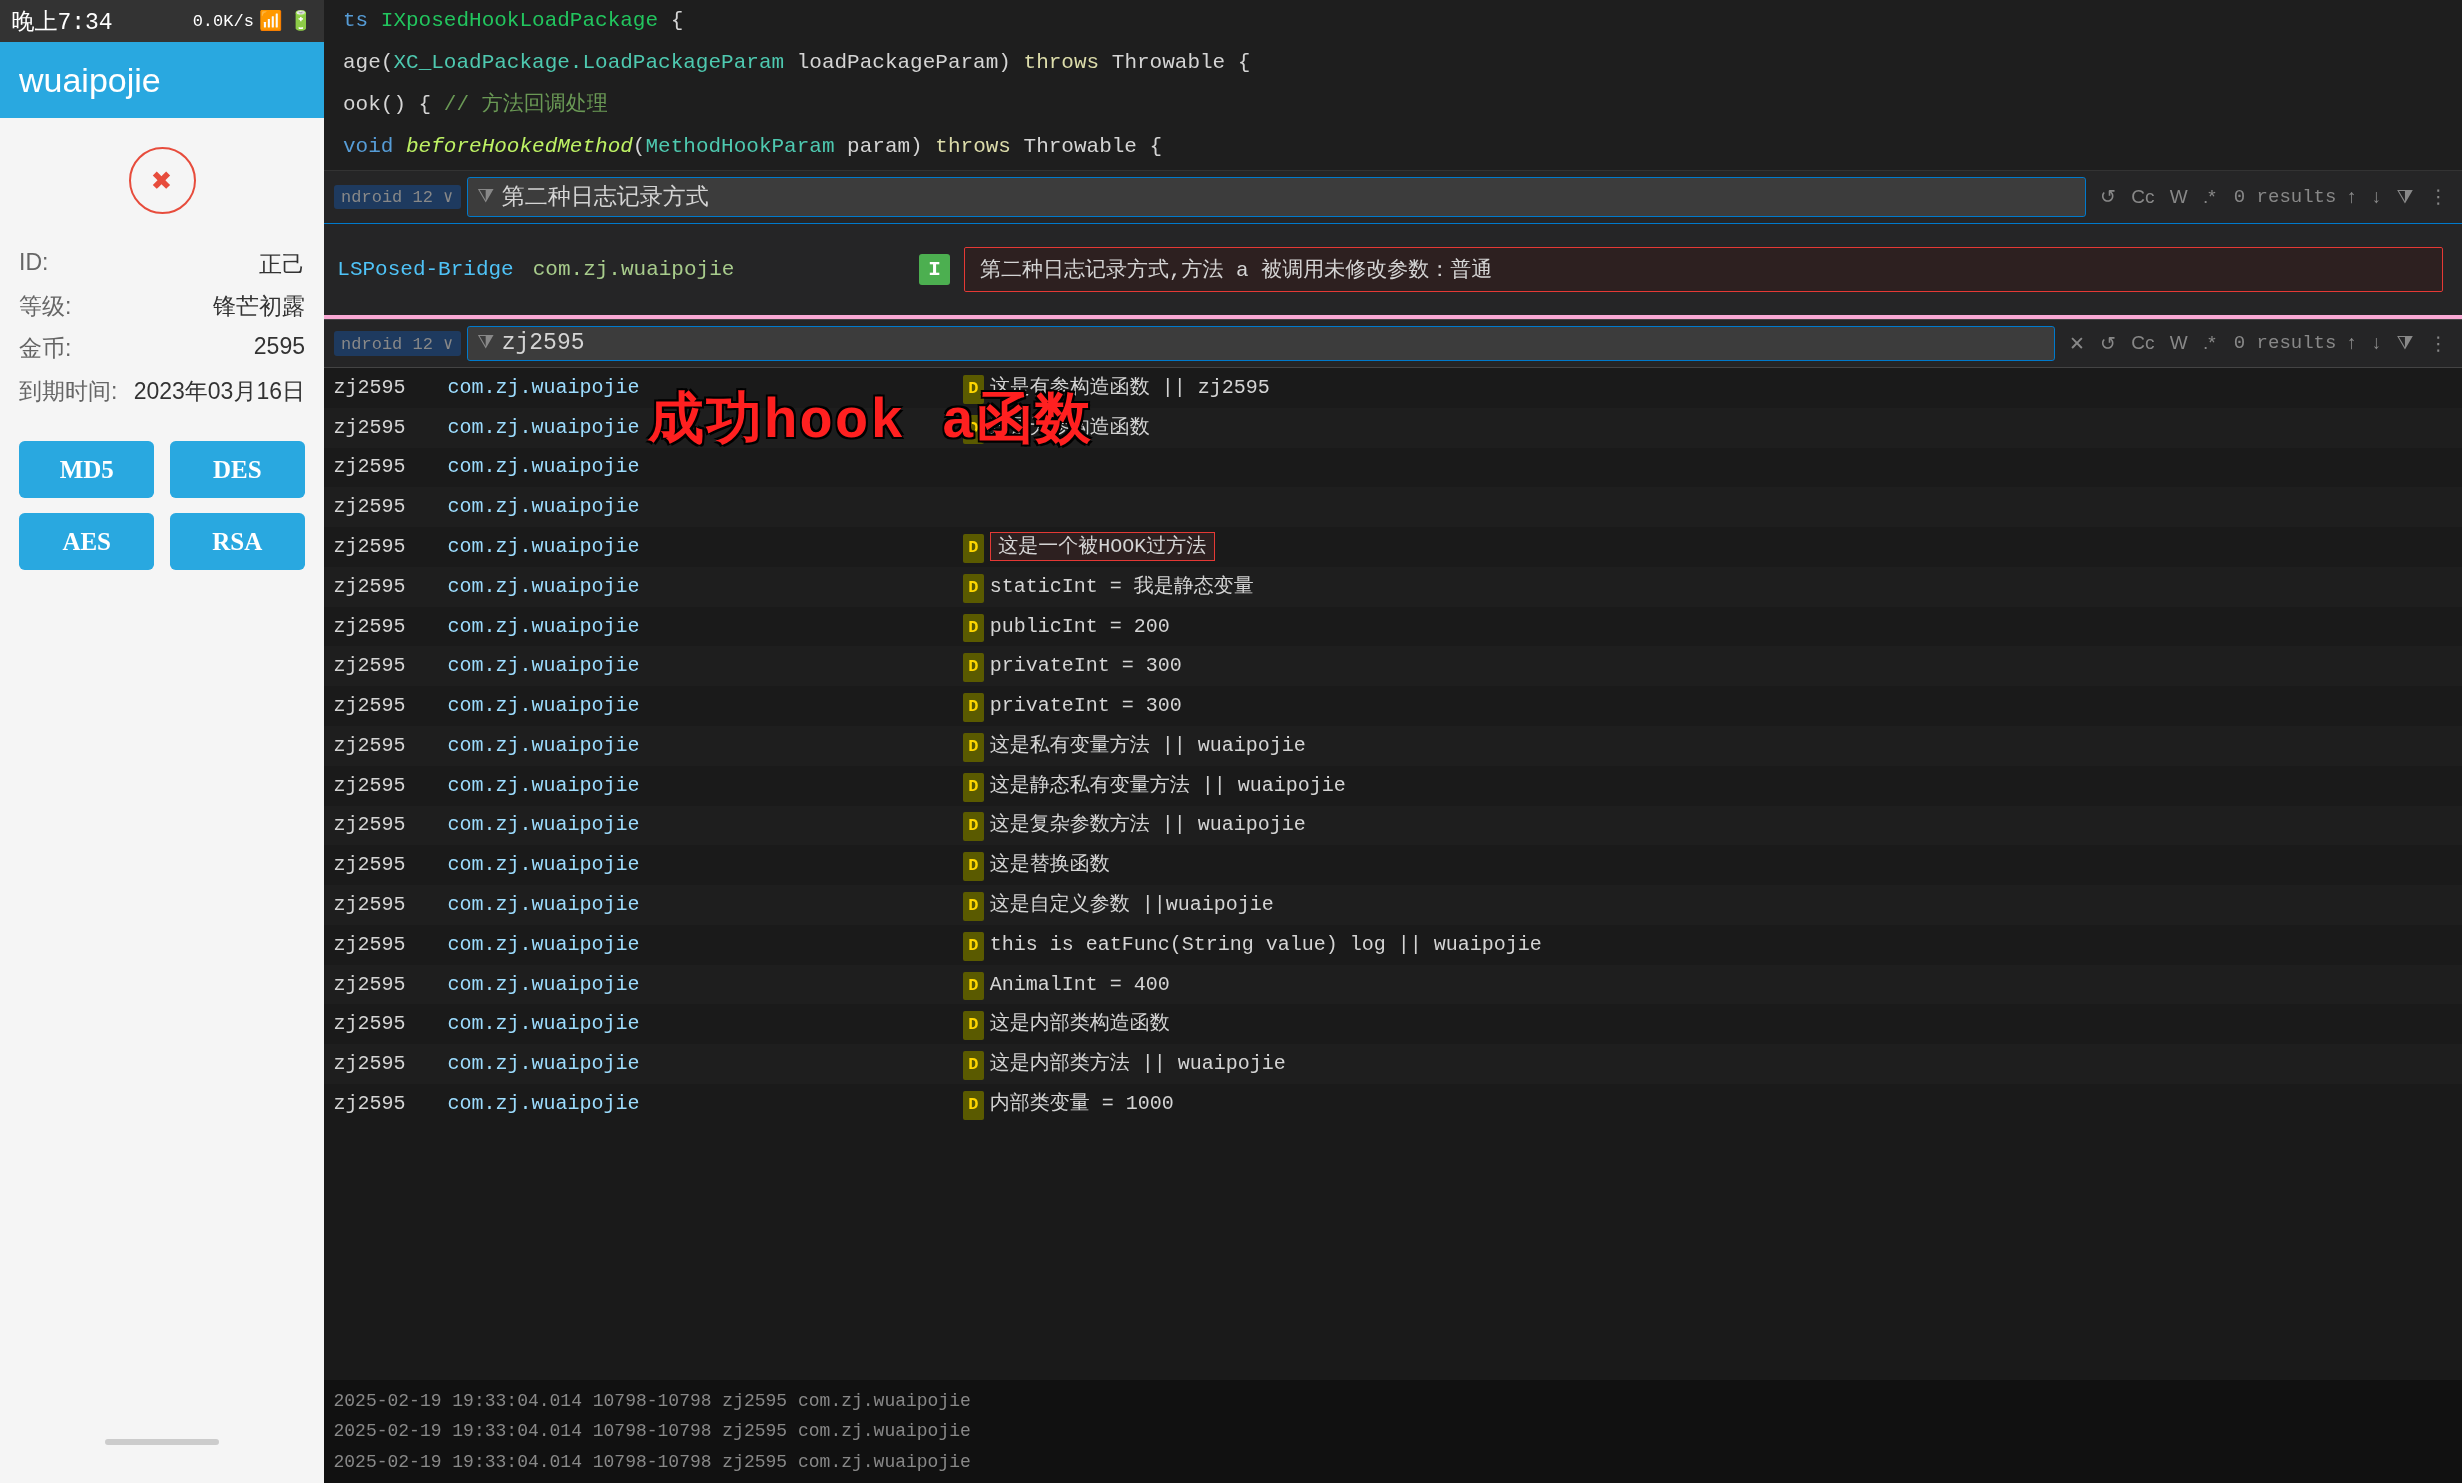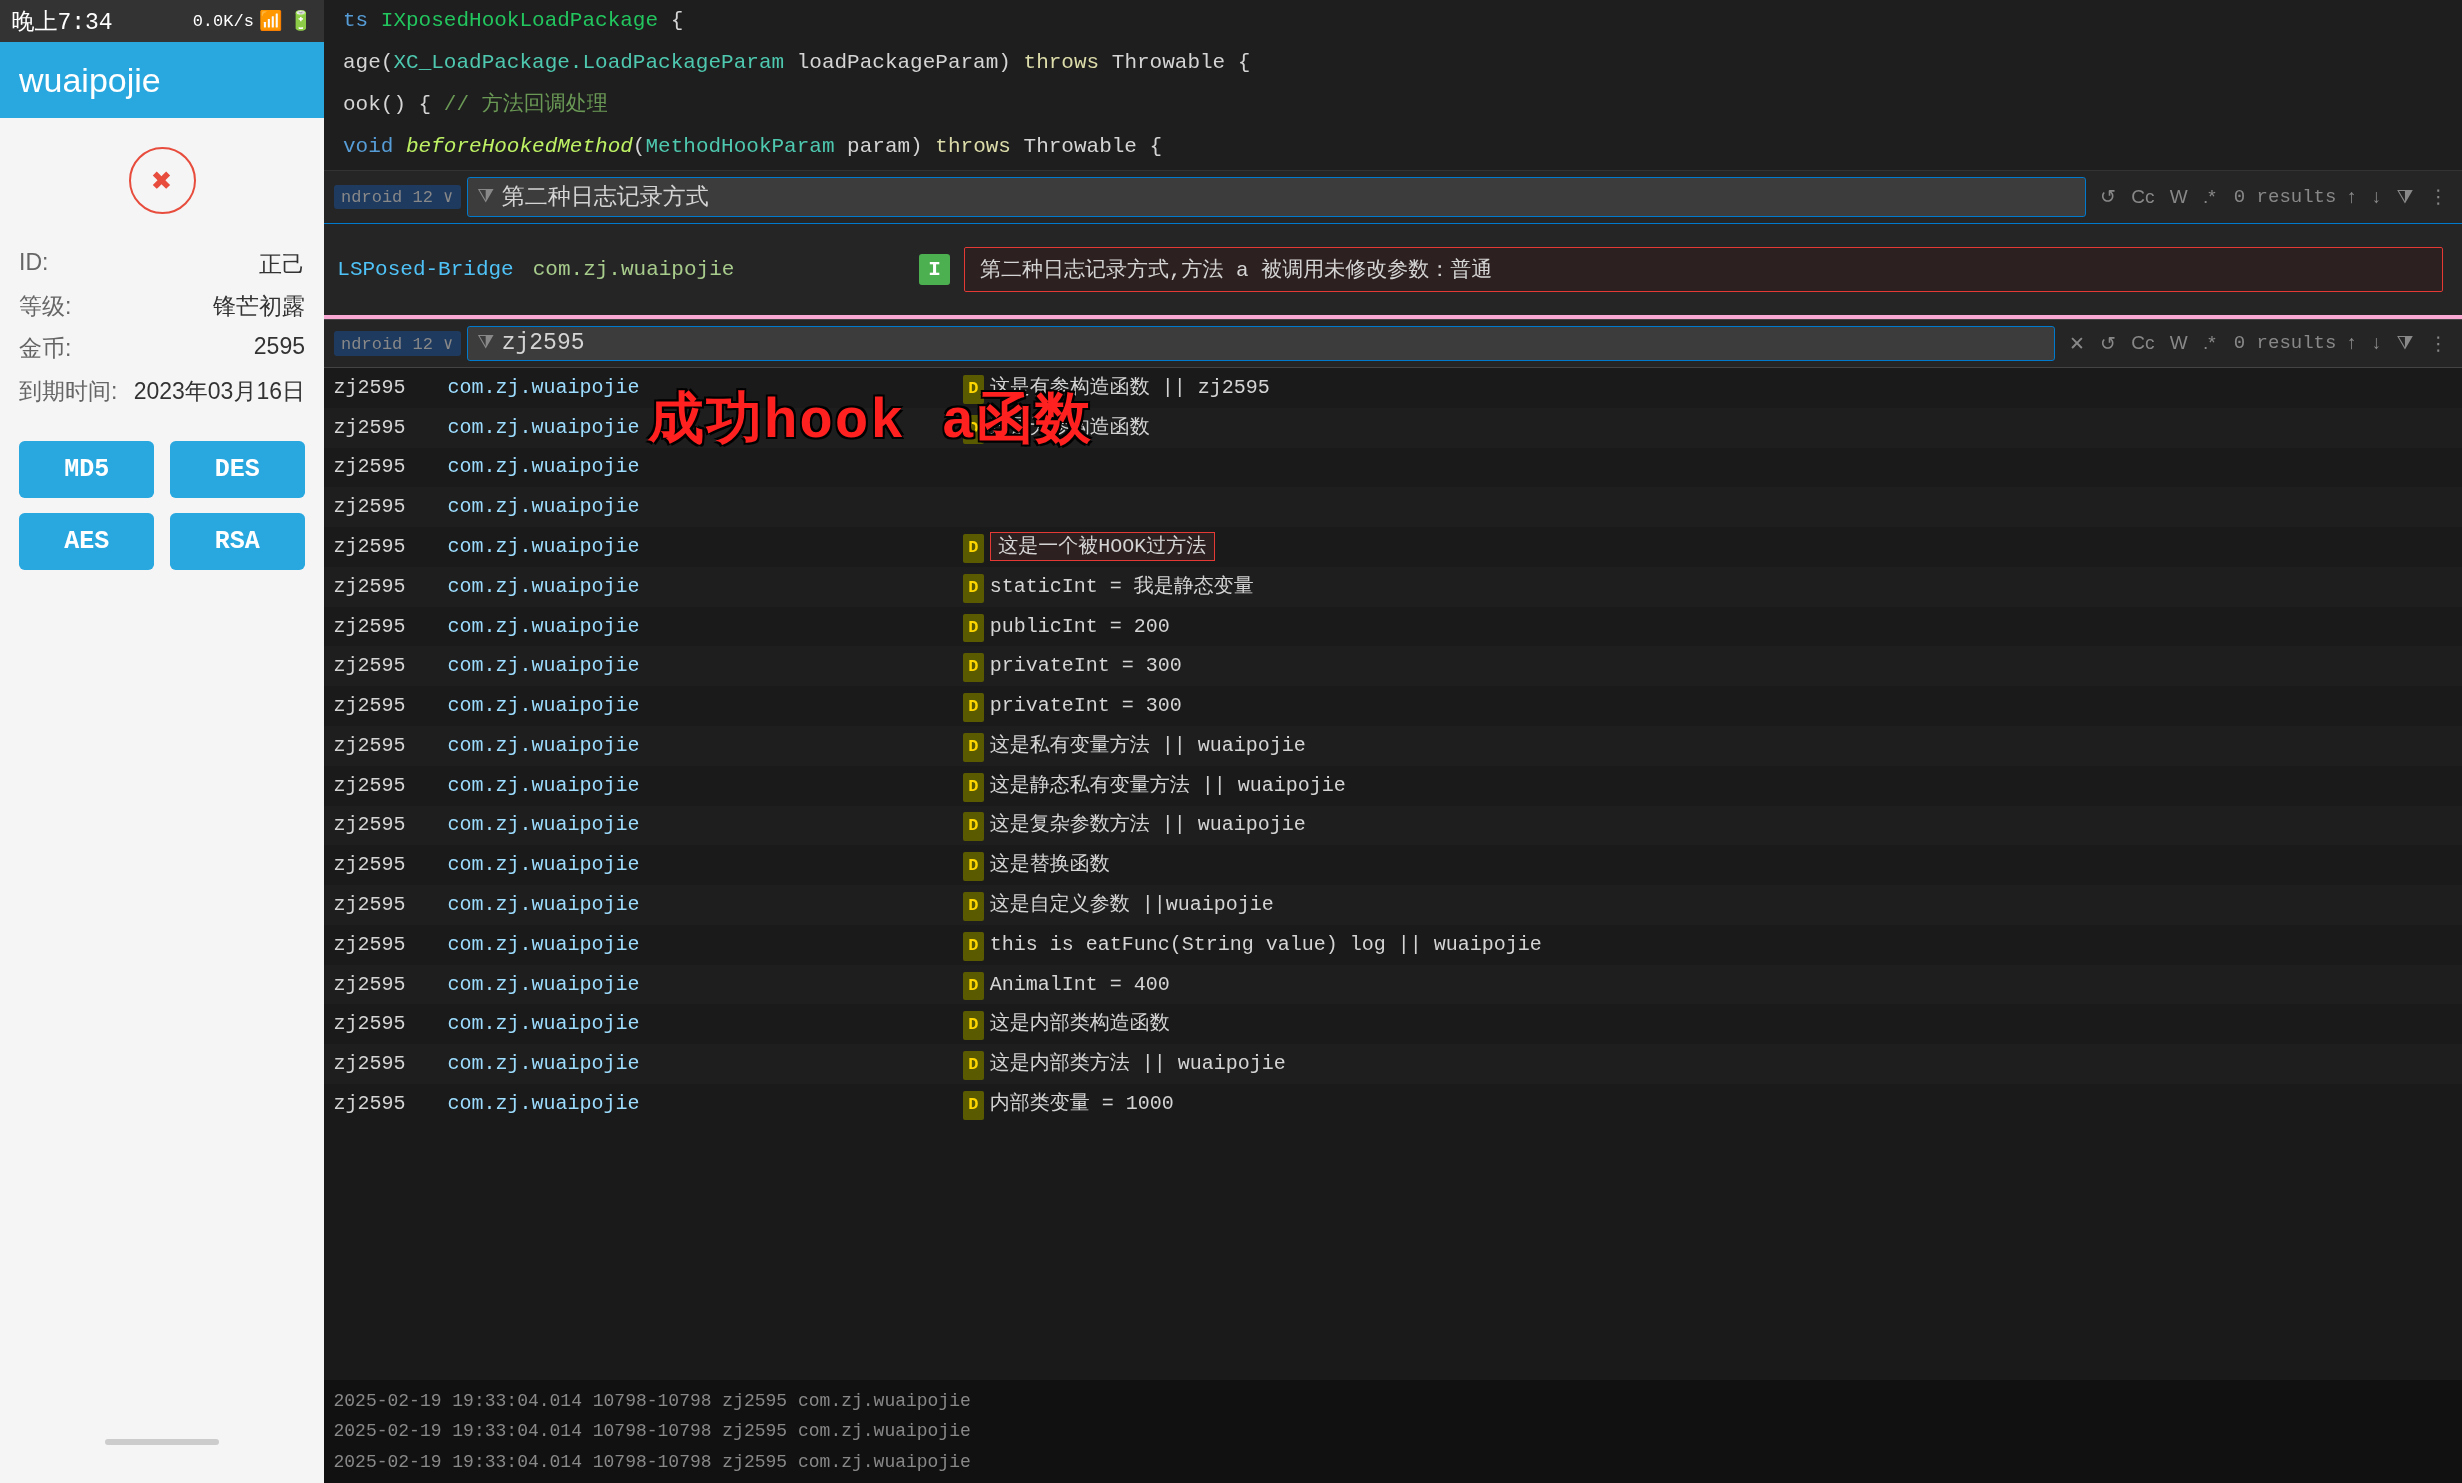--- a/index.html
+++ b/index.html
@@ -106,21 +106,21 @@
       gap: 15.2px;
       margin-top: 9.5px;
     }
     .crypto-btn {
       background: #29a8e0;
       color: white;
       border: none;
       border-radius: 5.7px;
       height: 57px;
       font-size: 25px;
-      font-family: Liberation Mono, monospace;
+      font-family: Liberation Serif, serif;
       font-weight: bold;
       cursor: pointer;
     }
 
     .scroll-indicator {
       width: 114px;
       height: 5.7px;
       background: #ccc;
       border-radius: 2.9px;
       margin-top: auto;

